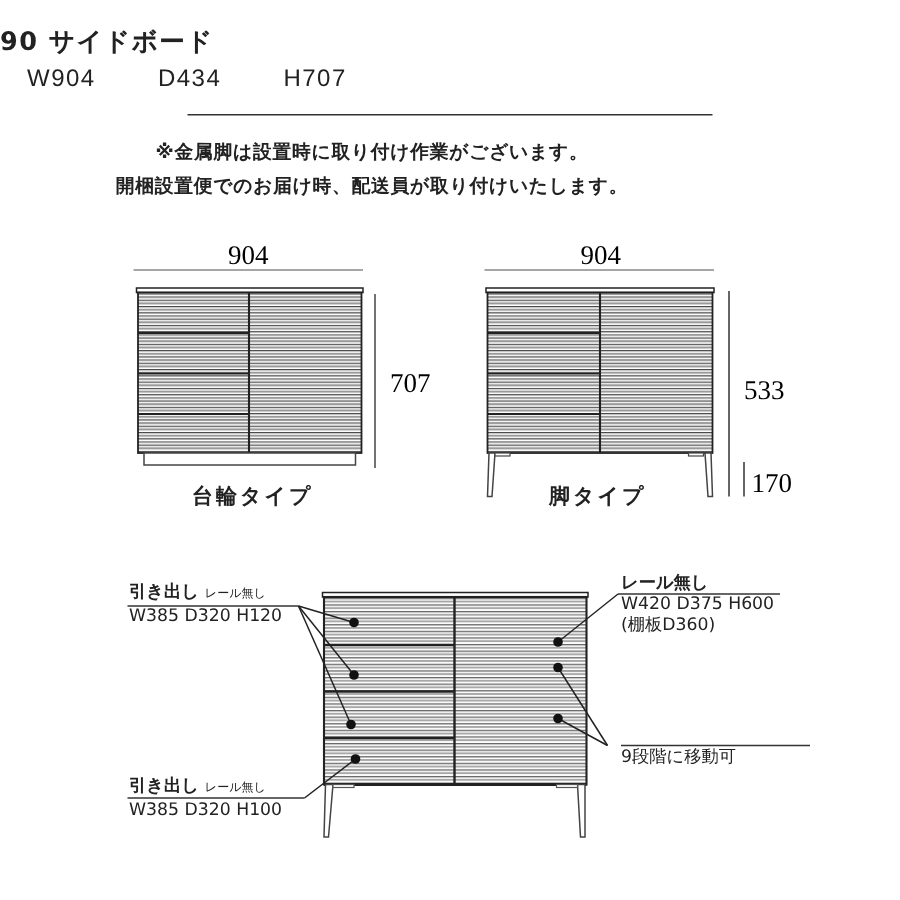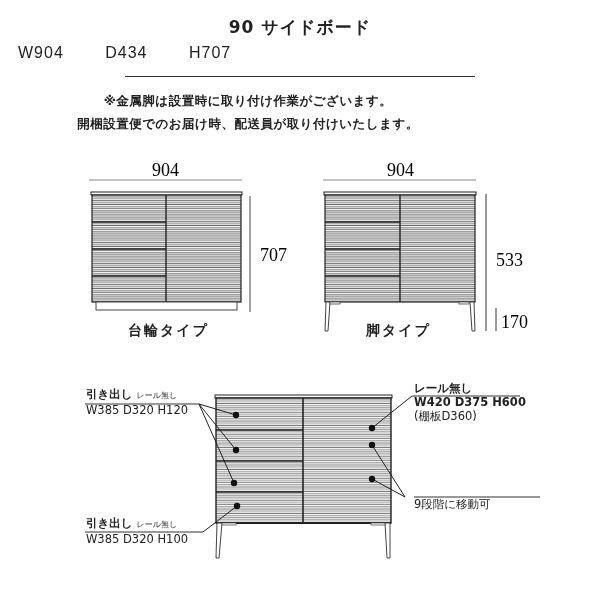--- a/index.html
+++ b/index.html
@@ -1,19 +1,19 @@
 <!DOCTYPE html>
 <html><head>
   <meta charset="utf-8">
   <style>
     html, body { margin: 0; padding: 0; background: #ffffff; }
     body { width: 600px; height: 600px; position: relative; overflow: hidden;
            font-family: "DejaVu Sans", "Liberation Sans", sans-serif; color: #222; }
     .abs { position: absolute; }
-    .title { left: 0; width: 600px; top: 16px; text-align: center; font-size: 17px; font-weight: bold; letter-spacing: 1px; }
+    .title { left: 0; width: 600px; top: 16px; text-align: left; font-size: 17px; font-weight: bold; letter-spacing: 1px; }
     .dims { top: 44px; left: 0; width: 600px; font-size: 16px; font-family: "Liberation Sans", sans-serif; letter-spacing: 1px; }
     .dims span { display: inline-block; margin: 0 18px; }
     .rule { left: 125px; width: 350px; top: 76px; height: 1px; background: #333; }
     .note { left: 0; width: 496px; text-align: center; font-size: 12.5px; font-weight: bold; letter-spacing: 0.5px; }
     .lbl { font-size: 18px; font-family: Liberation Serif, serif; color: #000000; }
     .caption { font-size: 14px; font-weight: bold; letter-spacing: 2px; }
     .spec { font-size: 11.5px; font-weight: bold; line-height: 14px; color: #222; }
     .spec .small { font-size: 8px; font-weight: normal; }
     svg { position: absolute; left: 0; top: 0; }
   </style>
@@ -128,20 +128,20 @@
 </div>
 
 <div class="abs spec" style="left:86px; top:516px;">
   <span>引き出し</span>
   <span class="small">レール無し</span><br>
   <span style="font-weight:normal;font-size:11.5px;">W385 D320 H100</span>
 </div>
 
 <div class="abs spec" style="left:414px; top:381px;">
   <span>レール無し</span><br>
-  <span style="font-weight:bold;">W420 D375 H600</span><br>
+  <span style="font-weight:normal;">W420 D375 H600</span><br>
   <span style="font-weight:normal;">(棚板D360)</span>
 </div>
 
 <div class="abs spec" style="left:414px; top:483px;">
   <br>
   <span style="font-weight:normal;">9段階に移動可</span>
 </div>
 
 </body></html>

